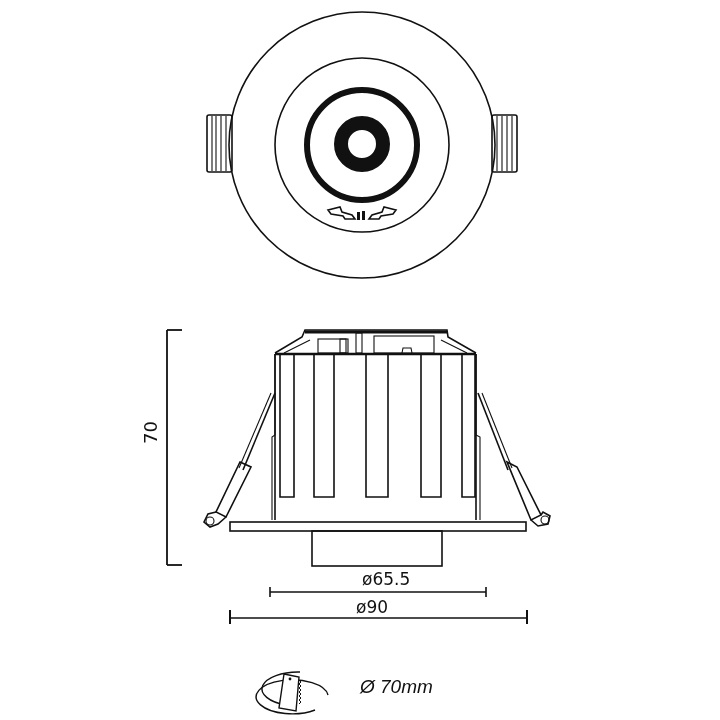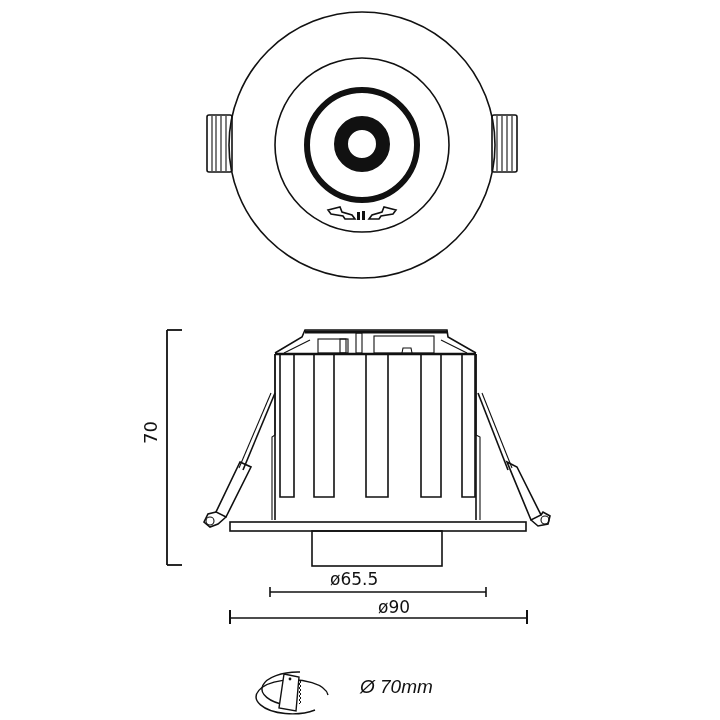--- a/index.html
+++ b/index.html
@@ -113,21 +113,21 @@
     <path d="M286 705 A36 17 0 0 1 300 672" fill="none" stroke="#111" stroke-width="1.4"></path>
     <path d="M284 674 L299 677 L296 711 L279 708 Z" fill="#fff" stroke="#111" stroke-width="1.4"></path>
     <path d="M299 680 l2 2 l-2 2 l2 2 l-2 2 l2 2 l-2 2 l2 2 l-2 2 l2 2 l-2 2 l2 2 l-2 2" fill="none" stroke="#111" stroke-width="1"></path>
     <circle cx="290" cy="679" r="1.4" fill="#111"></circle>
   </g>
 </svg>
 
 <div class="label dim-label" style="left:140px; top:444px; transform: rotate(-90deg); transform-origin: left top; font-size:18px;">
   <span>70</span>
 </div>
-<div class="label dim-label" style="left:330px; top:569px;">
+<div class="label dim-label" style="left:362px; top:569px;">
   <span>ø65.5</span>
 </div>
-<div class="label dim-label" style="left:378px; top:597px;">
+<div class="label dim-label" style="left:356px; top:597px;">
   <span>ø90</span>
 </div>
 <div class="label note-label" style="left:360px; top:676px;font-style:italic;">
   <span>Ø 70mm</span>
 </div>
 
 </body></html>

